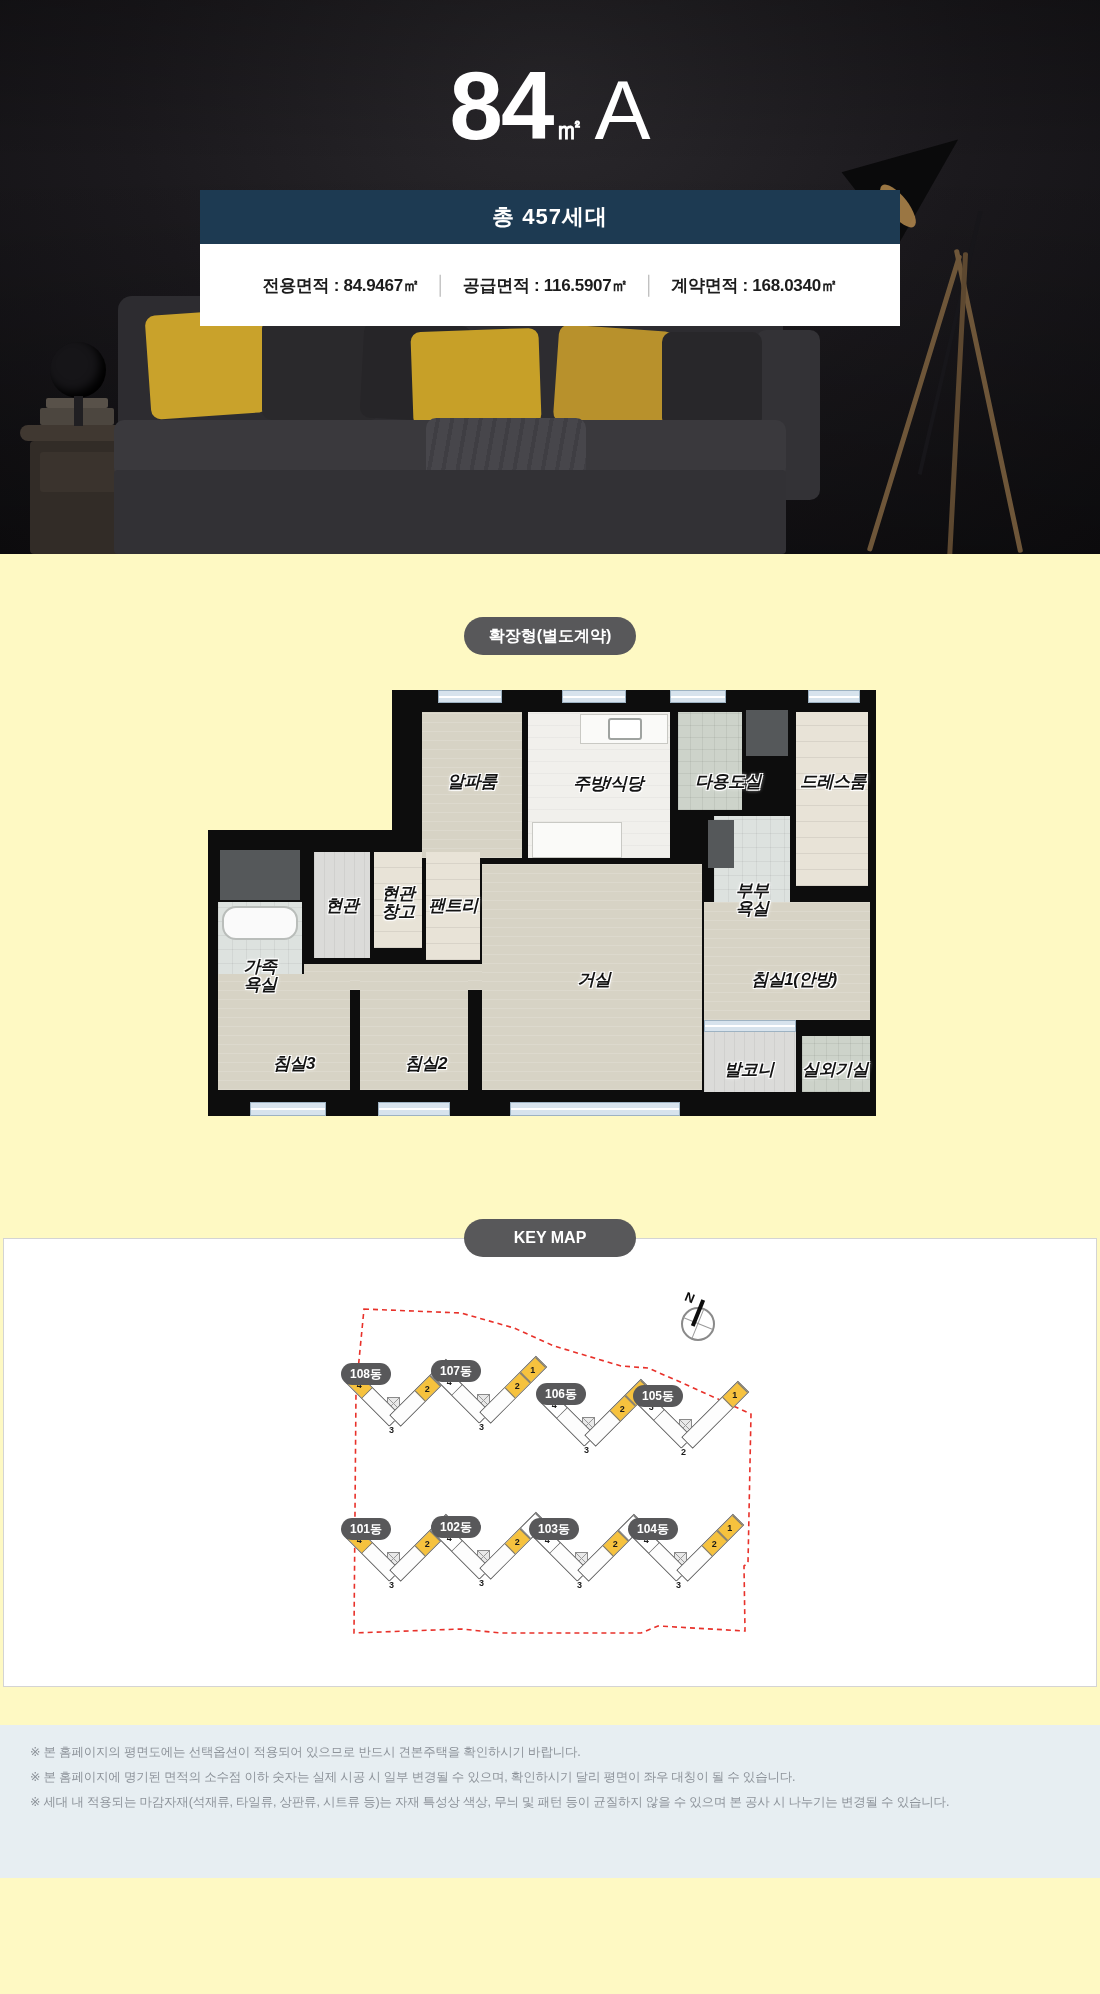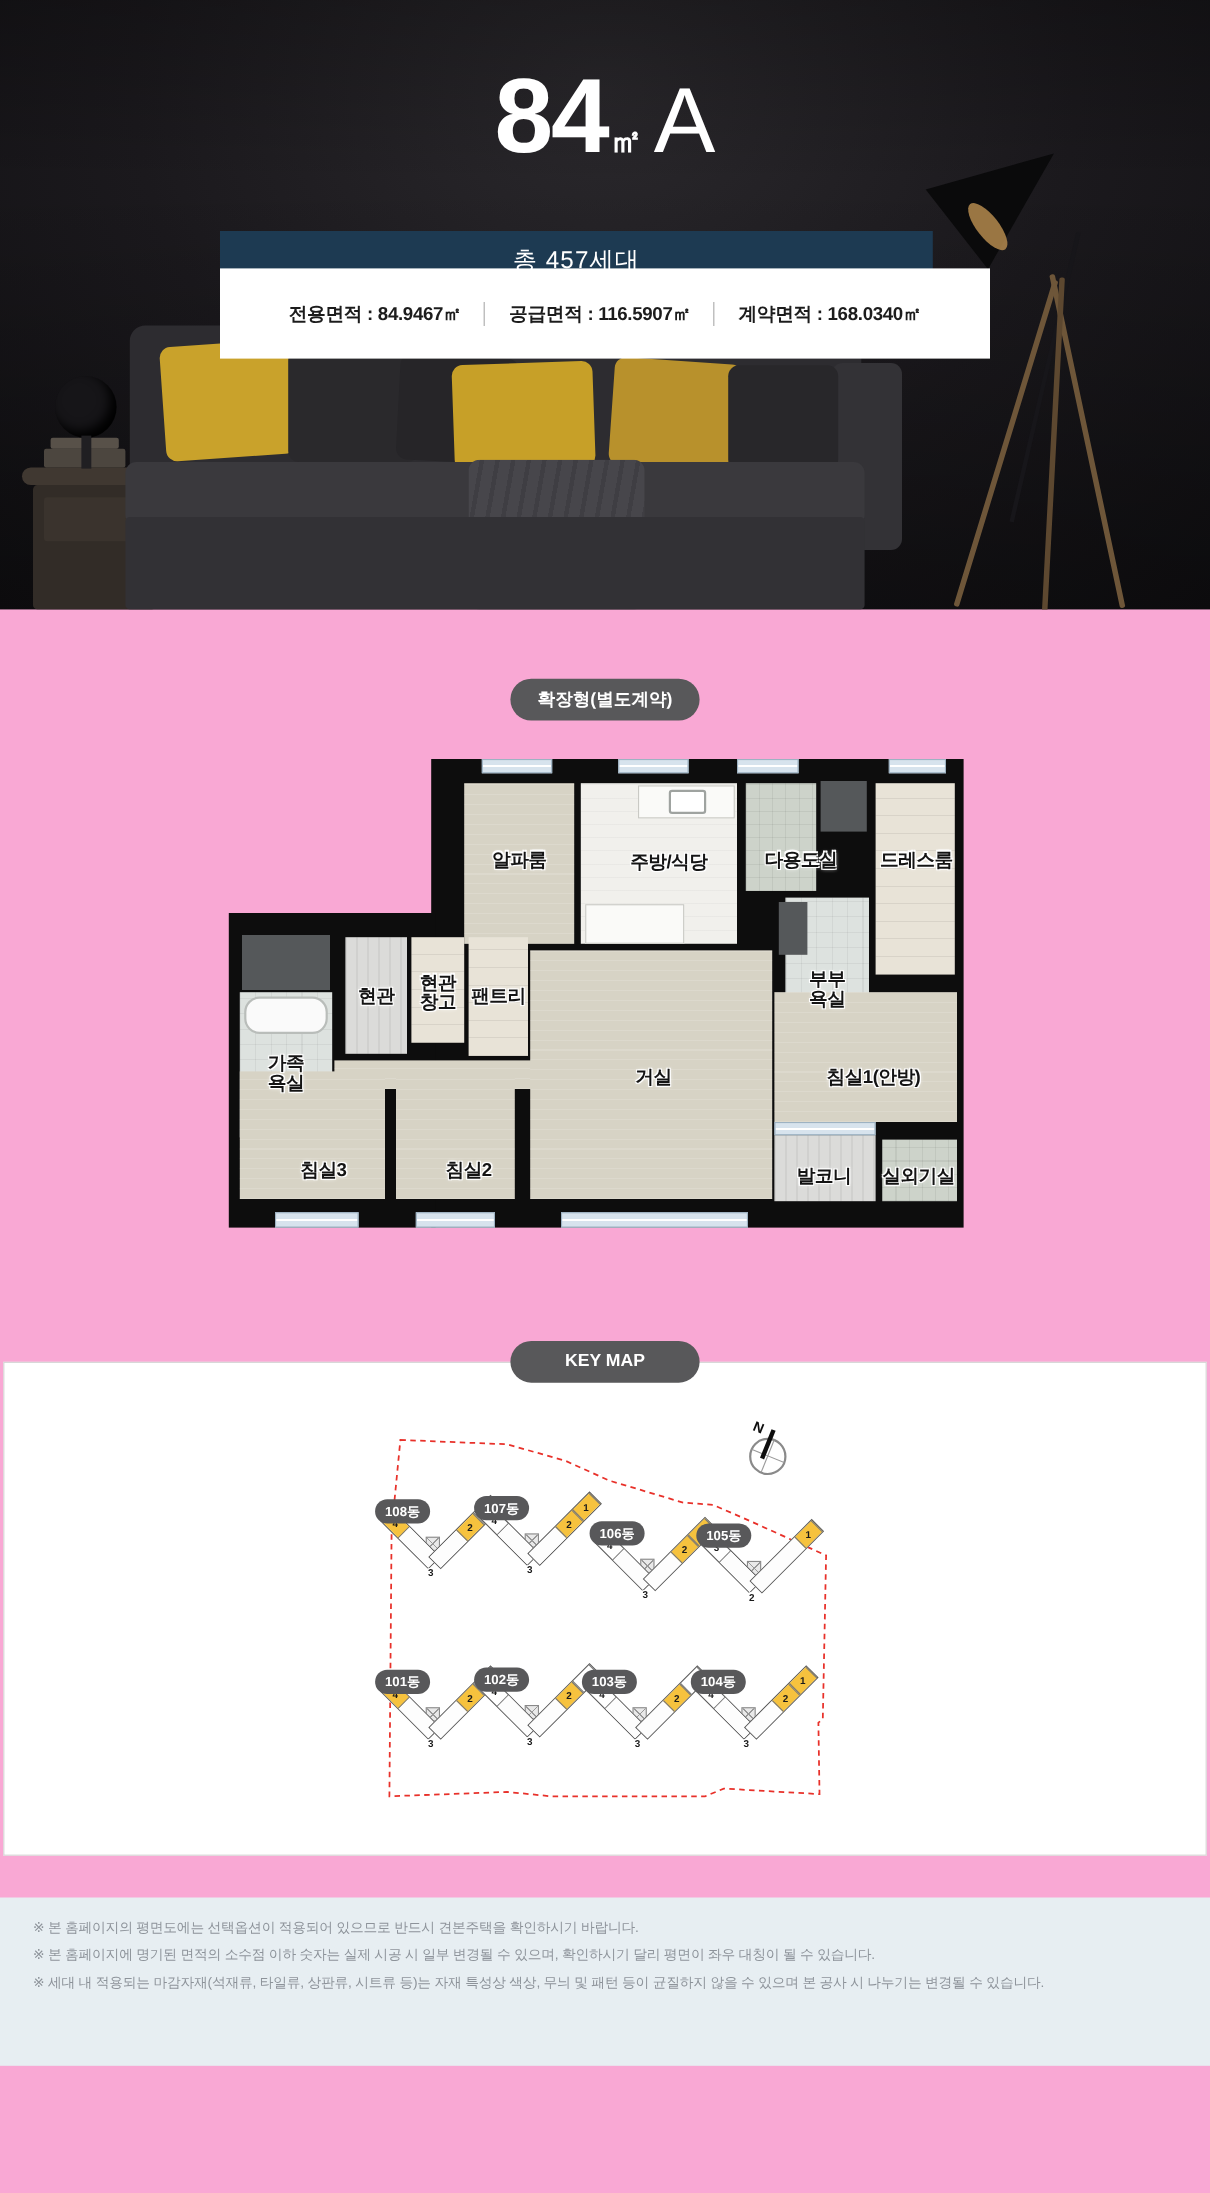--- a/index.html
+++ b/index.html
@@ -1,31 +1,31 @@
 <!DOCTYPE html>
 <html><head>
 <meta charset="utf-8">
 <style>
   * { margin:0; padding:0; box-sizing:border-box; }
   body { background:#fff; font-family:"Liberation Sans","DejaVu Sans",sans-serif; }
-  #page { position:relative; width:1100px; height:1994px; background:#f9a8d4; overflow:hidden; margin:0 auto; }
+  #page { position:relative; width:1100px; height:1994px; background:#fef9c3; overflow:hidden; margin:0 auto; }
 
   
   #hero { position:absolute; left:0; top:0; width:1100px; height:554px;
     background:radial-gradient(ellipse at 50% 15%, #2a282c 0%, #1b191d 55%, #121114 100%); overflow:hidden; }
   .hero-vignette { position:absolute; inset:0;
     background:linear-gradient(180deg, rgba(0,0,0,.25) 0%, rgba(0,0,0,0) 30%, rgba(0,0,0,.35) 100%); }
   #plan-title { position:absolute; left:0; top:58px; width:1100px; text-align:center; color:#fff; line-height:1; }
   #plan-title .t-num { font-size:96px; font-weight:800; letter-spacing:-2px; }
   #plan-title .t-unit { font-size:30px; font-weight:700; margin-left:2px; }
   #plan-title .t-type { font-size:84px; font-weight:500; margin-left:10px; }
 
-  #hero-badge { position:absolute; left:200px; top:190px; width:648px; height:54px;
-    background:#1d3a52; color:#fff; font-size:22px; font-weight:400;
-    display:flex; align-items:center; justify-content:center; letter-spacing:1px; z-index:6;margin-top:20px; }
+  #hero-badge { position:absolute; left:200px; top:190px; width:700px; height:54px;
+    background:#1d3a52; color:#fff; font-size:22px; font-weight:700;
+    display:flex; align-items:center; justify-content:center; letter-spacing:1px; z-index:6; }
   #hero-areas { position:absolute; left:200px; top:244px; width:700px; height:82px; background:#fff;
     display:flex; align-items:center; justify-content:center; z-index:6; }
   #hero-areas .area-item { font-size:17px; font-weight:700; color:#1c1c1c; letter-spacing:-0.3px; }
   #hero-areas .area-sep { color:#bdbdbd; font-weight:400; margin:0 16px; font-size:18px; }
 
   
   .sofa-back { position:absolute; left:118px; top:296px; width:665px; height:140px; background:#2d2c30; border-radius:14px; }
   .sofa-arm { position:absolute; left:756px; top:330px; width:64px; height:170px; background:#333236; border-radius:10px; }
   .pillow { position:absolute; border-radius:10px; }
   .sofa-seat { position:absolute; left:114px; top:420px; width:672px; height:58px; background:#3a393d; border-radius:10px; }
@@ -47,21 +47,21 @@
   .lamp-leg { position:absolute; width:5px; height:310px; background:#6e5639; border-radius:2px; }
   .leg-a { left:912px; top:248px; transform:rotate(17deg); }
   .leg-b { left:986px; top:246px; transform:rotate(-12deg); }
   .leg-c { left:955px; top:252px; transform:rotate(3deg); background:#5d4830; }
 
   
   .section-pill { position:absolute; left:464px; width:172px; height:38px; background:#58585a; border-radius:19px;
     color:#fff; font-size:16px; font-weight:700; display:flex; align-items:center; justify-content:center; letter-spacing:0; z-index:5; }
 
   
-  #floorplan { position:absolute; left:200px; top:680px; width:700px; height:450px; }
+  #floorplan { position:absolute; left:200px; top:680px; width:700px; height:450px;font-style:italic; }
   .plan-base { position:absolute; background:#0d0d0d; }
   .room { position:absolute; }
   .f-beige { background:#d7d3c5; background-image:repeating-linear-gradient(0deg,rgba(255,255,255,.14) 0 1px,rgba(0,0,0,0) 1px 9px); }
   .f-white2 { background:#f1f0ec; background-image:repeating-linear-gradient(0deg,rgba(0,0,0,.03) 0 1px,rgba(0,0,0,0) 1px 12px); }
   .f-tile { background:#dde2df; background-image:repeating-linear-gradient(90deg,rgba(0,0,0,.05) 0 1px,rgba(0,0,0,0) 1px 14px),repeating-linear-gradient(0deg,rgba(0,0,0,.05) 0 1px,rgba(0,0,0,0) 1px 14px); }
   .f-tile2 { background:#cdd3ca; background-image:repeating-linear-gradient(90deg,rgba(0,0,0,.06) 0 1px,rgba(0,0,0,0) 1px 12px),repeating-linear-gradient(0deg,rgba(0,0,0,.06) 0 1px,rgba(0,0,0,0) 1px 12px); }
   .f-tile3 { background:#dbdbd9; background-image:repeating-linear-gradient(90deg,rgba(0,0,0,.05) 0 1px,rgba(0,0,0,0) 1px 10px); }
   .f-closet { background:#e8e3d7; background-image:repeating-linear-gradient(0deg,rgba(0,0,0,.07) 0 1px,rgba(0,0,0,0) 1px 16px); }
   .f-dark { background:#55585a; }
   .bathtub { position:absolute; background:#fafafa; border:2px solid #b9bdba; border-radius:14px; }

